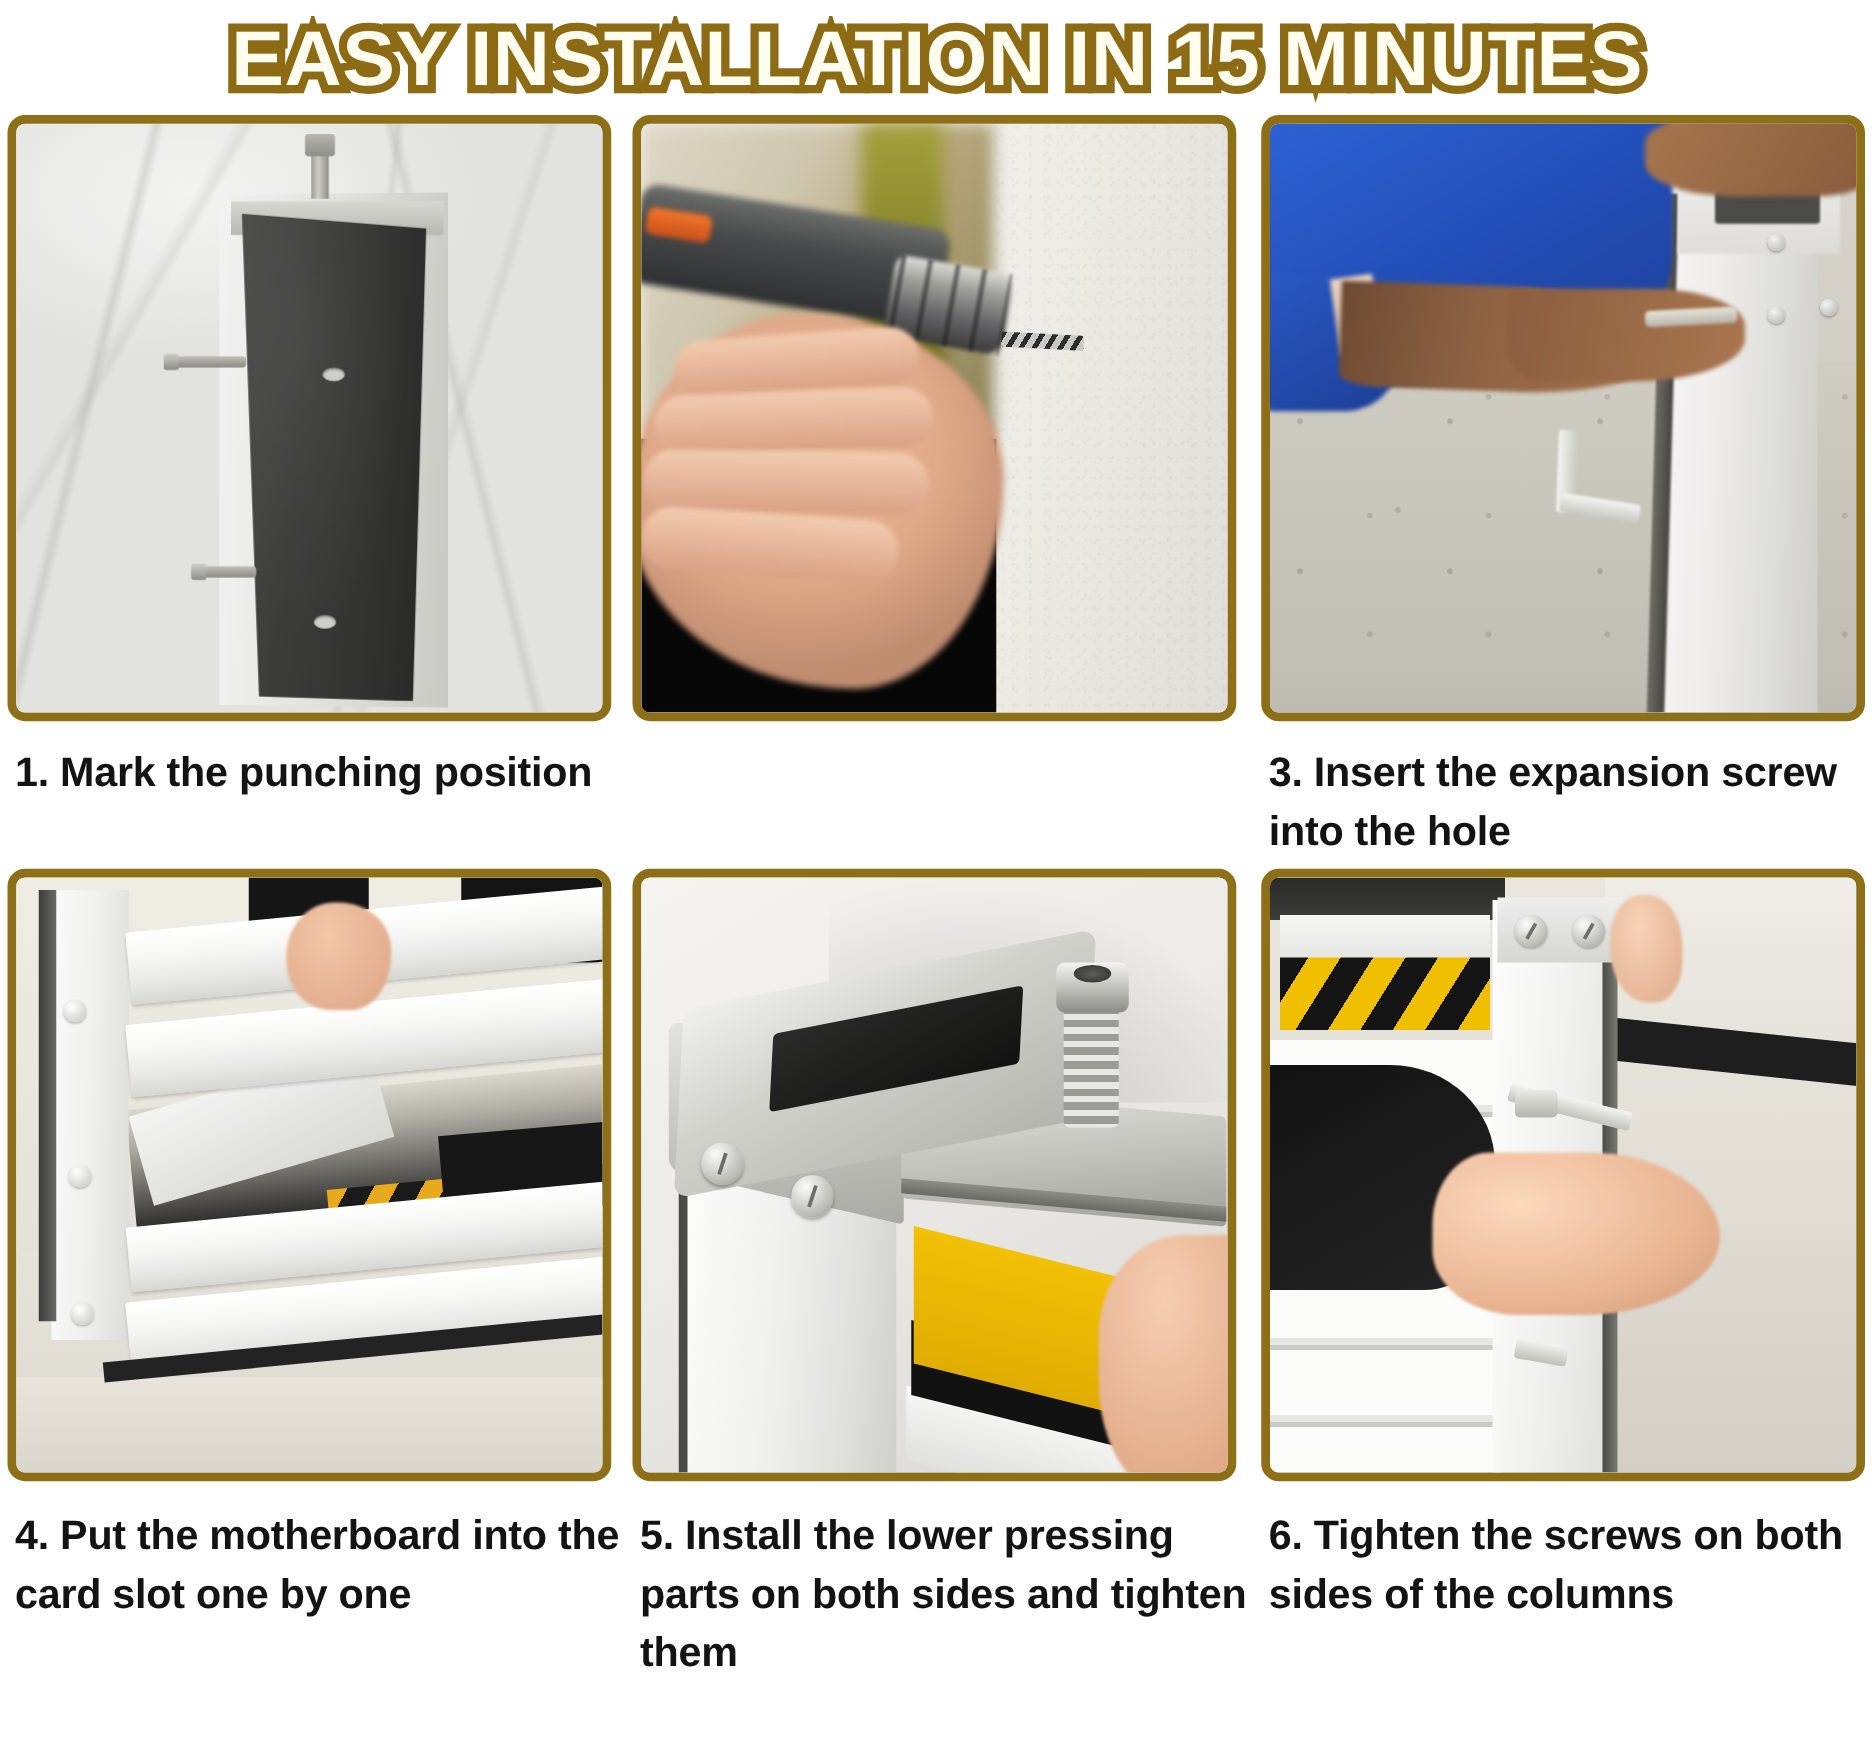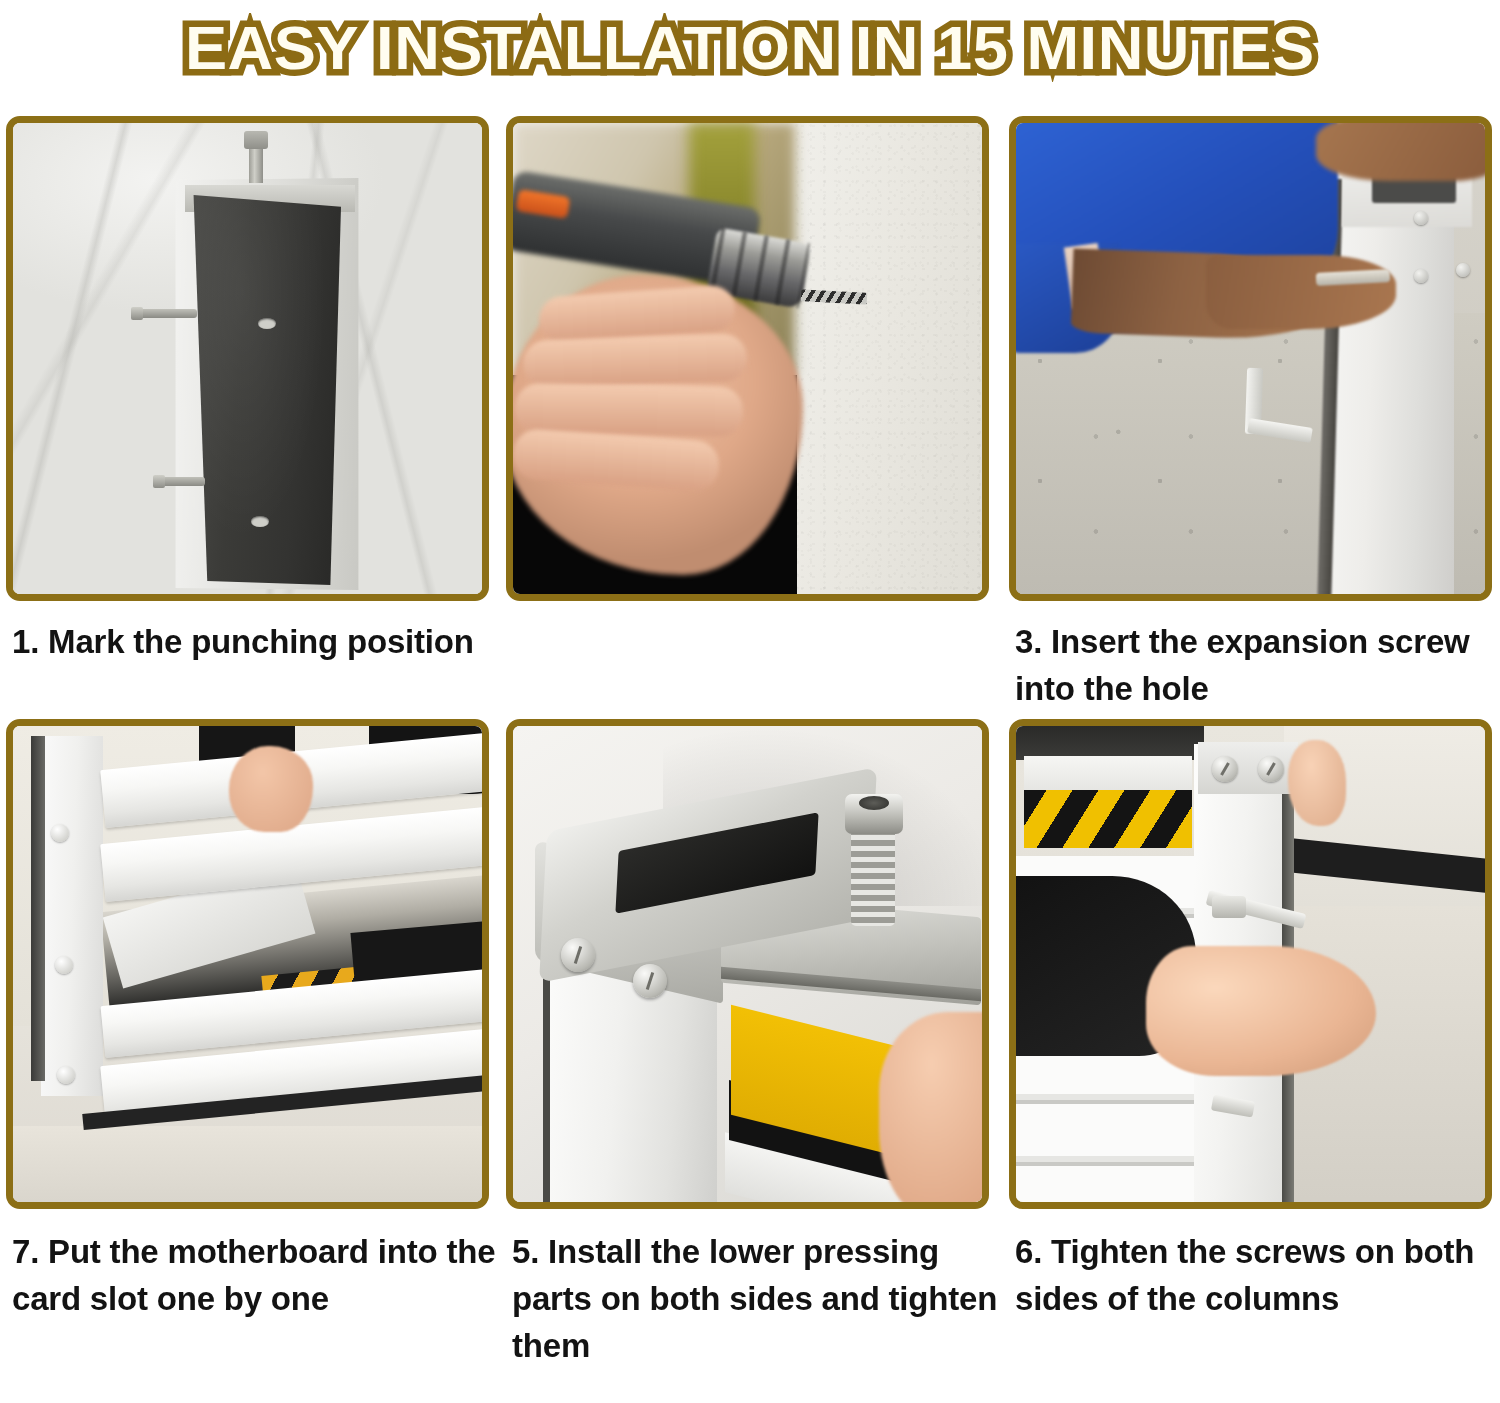--- a/index.html
+++ b/index.html
@@ -41,21 +41,20 @@
 
   
   .steps-grid {
     display: grid;
     grid-template-columns: 497px 500px 497px;
     grid-template-rows: auto auto;
     column-gap: 3px;
     row-gap: 0px;
     padding: 0 6px 0 6px;
     box-sizing: border-box;
-    margin-top: 24px;
   }
   .step {
     display: flex;
     flex-direction: column;
   }
   .photo-frame {
     border: 7px solid #8C6F16;
     border-radius: 14px;
     box-sizing: border-box;
     width: 483px;
@@ -659,21 +658,21 @@
         <div class="post-scr s2"></div>
         <div class="post-scr s3"></div>
         <div class="board b1"></div>
         <div class="board b2"></div>
         <div class="board b3"></div>
         <div class="board b4"></div>
         <div class="baseline"></div>
         <div class="hand4"></div>
       </div>
     </div>
-    <div class="caption">7. Put the motherboard into the card slot one by one</div>
+    <div class="caption">4. Put the motherboard into the card slot one by one</div>
   </div>
 
   <div class="step row2">
     <div class="photo-frame">
       <div class="photo p5">
         <div class="bgwall"></div>
         <div class="shadow"></div>
         <div class="white5"></div>
         <div class="black5"></div>
         <div class="yellow5"></div>

